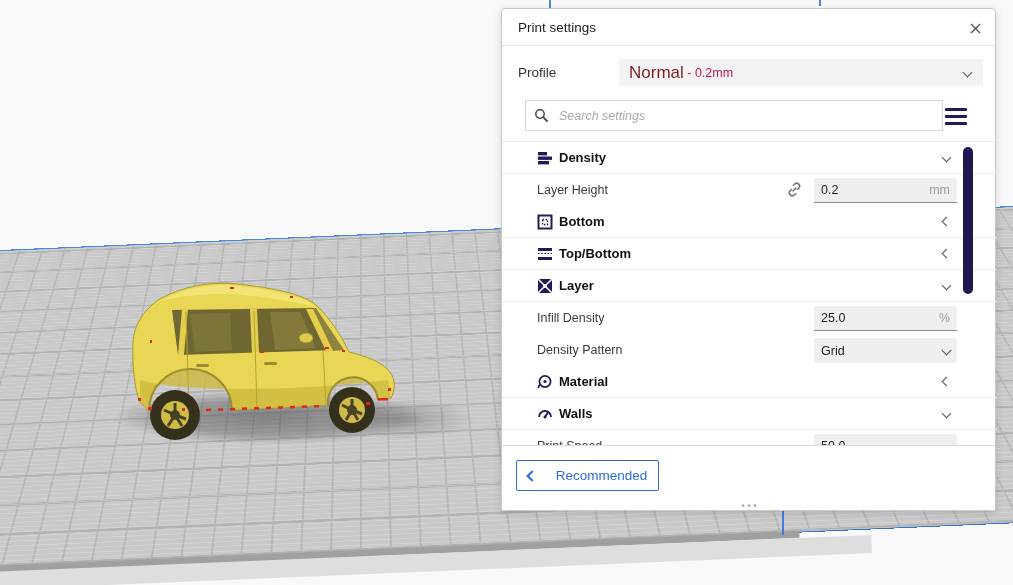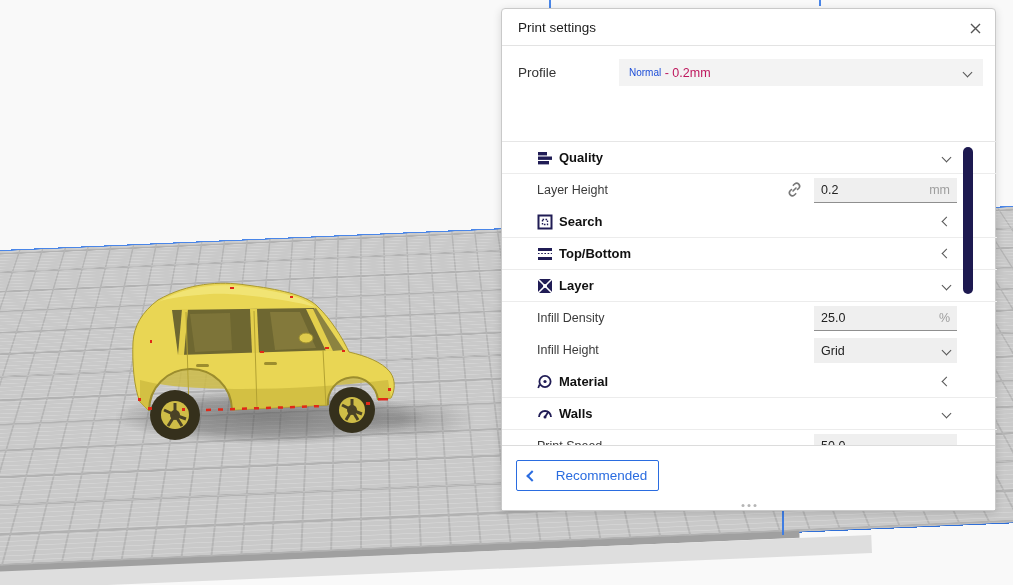--- a/index.html
+++ b/index.html
@@ -34,21 +34,21 @@
   #panel{position:absolute;left:501px;top:8px;width:495px;height:503px;background:#fff;
     border:1px solid #c9c9c9;border-radius:4px;box-shadow:0 2px 8px rgba(0,0,0,.14);}
   .panel-header{position:relative;height:37px;border-bottom:1px solid #e3e3e3;}
   .panel-title{position:absolute;left:16px;top:11px;font-size:13.5px;color:#1c1c1c;}
   .close-btn{position:absolute;right:10px;top:9px;width:20px;height:20px;display:flex;align-items:center;justify-content:center;cursor:pointer;}
 
   .profile-row{position:relative;height:52px;}
   .profile-label{position:absolute;left:16px;top:19px;font-size:13.5px;color:#333;}
   .profile-dd{position:absolute;left:117px;top:13px;width:364px;height:27px;background:#f3f3f3;
     display:flex;align-items:center;padding:0 10px;cursor:pointer;}
-  .profile-val{font-size:10px;color:#1d4ed8;}
+  .profile-val{font-size:17px;color:#7f1d1d;}
   .profile-suffix{font-size:12.5px;color:#be185d;white-space:pre;}
   .profile-dd .chev{position:absolute;right:12px;top:10px;}
 
   .search-row{position:relative;height:43px;}
   .search-box{position:absolute;left:23px;top:2px;width:418px;height:31px;border:1px solid #d6d6d6;background:#fff;
     display:flex;align-items:center;padding:0 8px;}
   .search-input{border:0;outline:0;background:transparent;flex:1;font-size:12.5px;font-style:italic;color:#555;margin-left:8px;}
   .search-input::placeholder{color:#a8a8a8;font-style:italic;}
   .hamburger{position:absolute;right:28px;top:7px;width:22px;height:22px;display:flex;flex-direction:column;justify-content:center;gap:4px;cursor:pointer;}
   .hamburger div{height:3px;background:#201c55;border-radius:1px;}
@@ -186,30 +186,44 @@
 
     <div class="profile-row">
       <div class="profile-label">Profile</div>
       <div class="profile-dd">
         <span class="profile-val">Normal</span>
           <span class="profile-suffix"> - 0.2mm</span>
         <span class="chev down"></span>
       </div>
     </div>
 
+    <div class="search-row">
+      <div class="search-box">
+        <svg width="15" height="15" viewBox="0 0 15 15">
+          <circle cx="6" cy="6" r="4.2" fill="none" stroke="#444" stroke-width="1.5"></circle>
+          <line x1="9.4" y1="9.4" x2="13.5" y2="13.5" stroke="#444" stroke-width="1.8"></line>
+        </svg>
+        <input class="search-input" placeholder="Search settings" style="">
+      </div>
+      <div class="hamburger">
+          <div></div>
+          <div></div>
+          <div></div>
+        </div>
+    </div>
 
     <div class="settings-list">
 
       <div class="row cat">
         <svg class="cat-icon" viewBox="0 0 16 16">
           <rect x="1" y="2" width="9" height="3.4" fill="#201c55"></rect>
             <rect x="1" y="6.5" width="14" height="3.4" fill="#201c55"></rect>
             <rect x="1" y="11" width="11" height="3.4" fill="#201c55"></rect>
         </svg>
-        <span class="cat-label">Quality</span>
+        <span class="cat-label">Density</span>
         <span class="chev down chev-right"></span>
       </div>
 
       <div class="row">
         <span class="setting-label">Layer Height</span>
         <svg class="link-icon" width="17" height="17" viewBox="0 0 17 17">
           <g stroke="#777" stroke-width="1.6" fill="none" stroke-linecap="round">
             <path d="M7,10 L10,7"></path>
             <path d="M5.5,8.5 L4,10 a3,3 0 0 0 4.2,4.2 L9.7,12.7"></path>
             <path d="M11.5,8.5 L13,7 a3,3 0 0 0 -4.2,-4.2 L7.3,4.3"></path>
@@ -219,21 +233,21 @@
           <span>0.2</span>
           <span class="unit">mm</span>
         </div>
       </div>
 
       <div class="row cat">
         <svg class="cat-icon" viewBox="0 0 16 16">
           <rect x="1.5" y="1.5" width="13" height="13" fill="none" stroke="#201c55" stroke-width="2"></rect>
           <rect x="5.5" y="5.5" width="5" height="5" fill="none" stroke="#201c55" stroke-width="1.4" stroke-dasharray="1.6,1.4"></rect>
         </svg>
-        <span class="cat-label">Search</span>
+        <span class="cat-label">Bottom</span>
         <span class="chev left chev-right"></span>
       </div>
 
       <div class="row cat">
         <svg class="cat-icon" viewBox="0 0 16 16">
           <rect x="1" y="2" width="14" height="3" fill="#201c55"></rect>
           <rect x="1" y="11" width="14" height="3" fill="#201c55"></rect>
           <g stroke="#201c55" stroke-width="1.2">
               <line x1="1" y1="7.5" x2="15" y2="7.5" stroke-dasharray="1.6,1.6"></line>
             </g>
@@ -257,21 +271,21 @@
 
       <div class="row">
         <span class="setting-label">Infill Density</span>
         <div class="ctrl field">
           <span>25.0</span>
           <span class="unit">%</span>
         </div>
       </div>
 
       <div class="row">
-        <span class="setting-label">Infill Height</span>
+        <span class="setting-label">Density Pattern</span>
         <div class="ctrl select">
           <span>Grid</span>
           <span class="chev down"></span>
         </div>
       </div>
 
       <div class="row cat">
         <svg class="cat-icon" viewBox="0 0 16 16">
           <circle cx="8" cy="7.5" r="5.6" fill="none" stroke="#201c55" stroke-width="1.8"></circle>
           <circle cx="8" cy="7.5" r="1.6" fill="#201c55"></circle>

